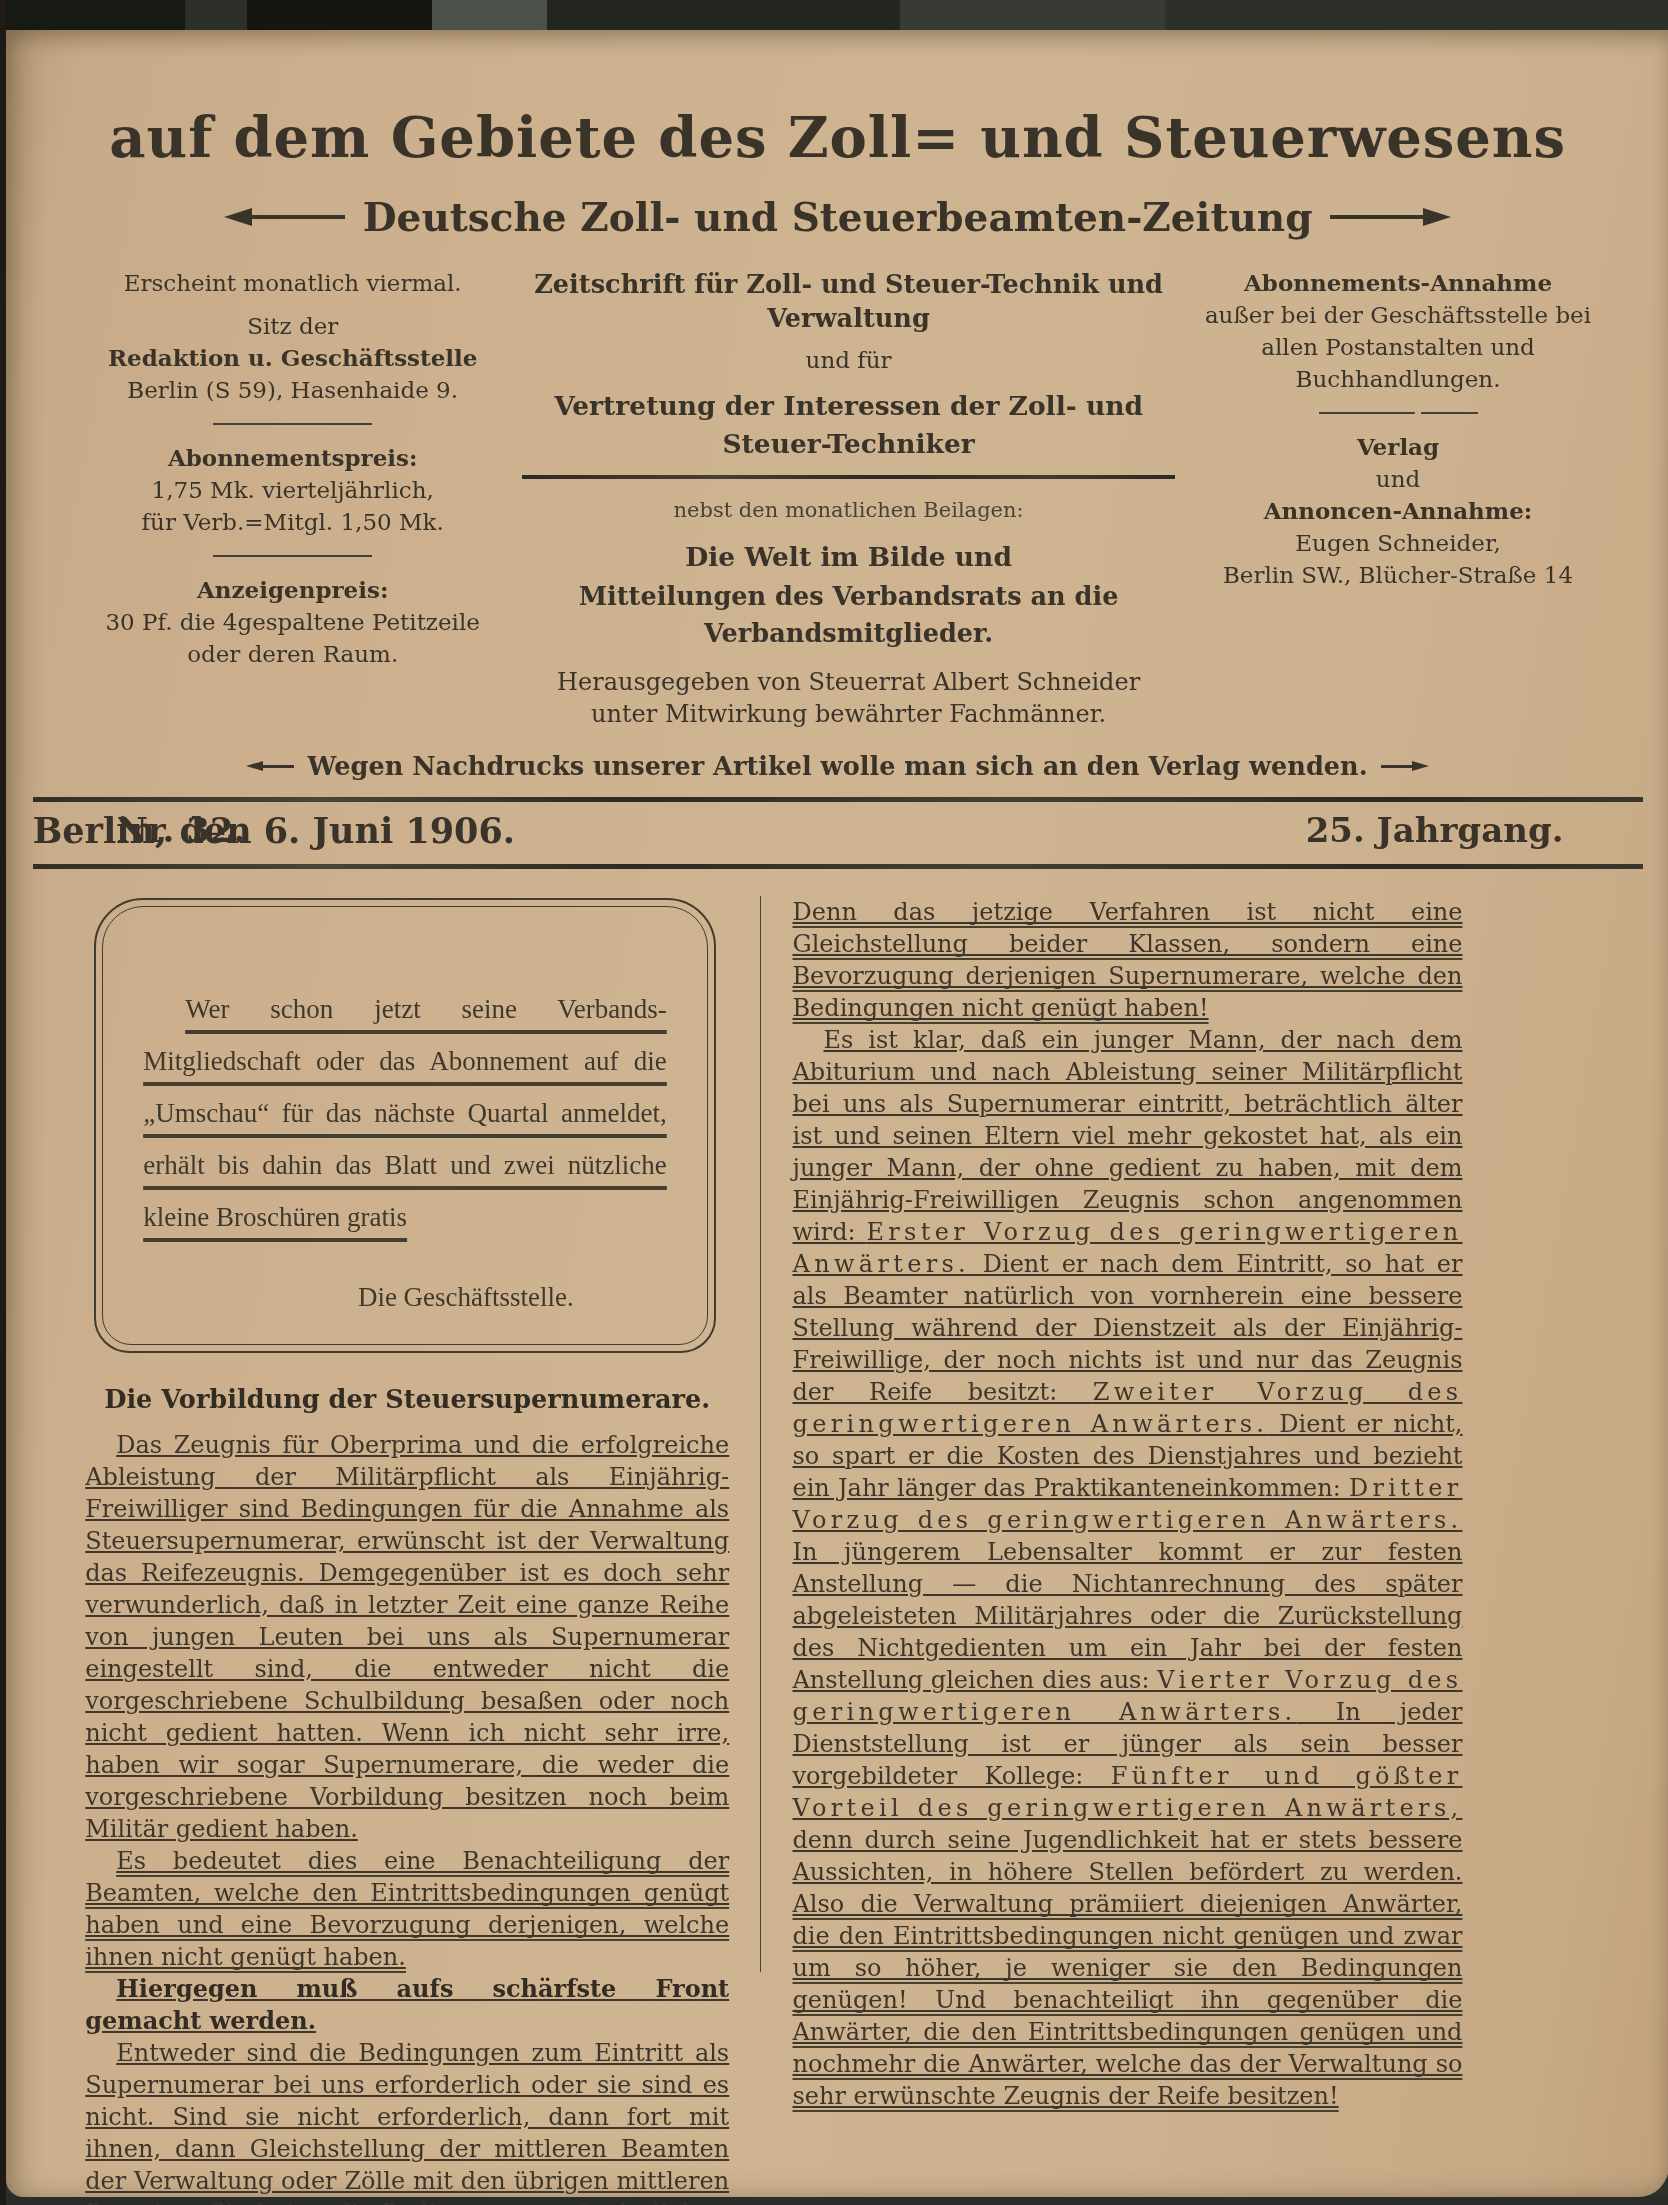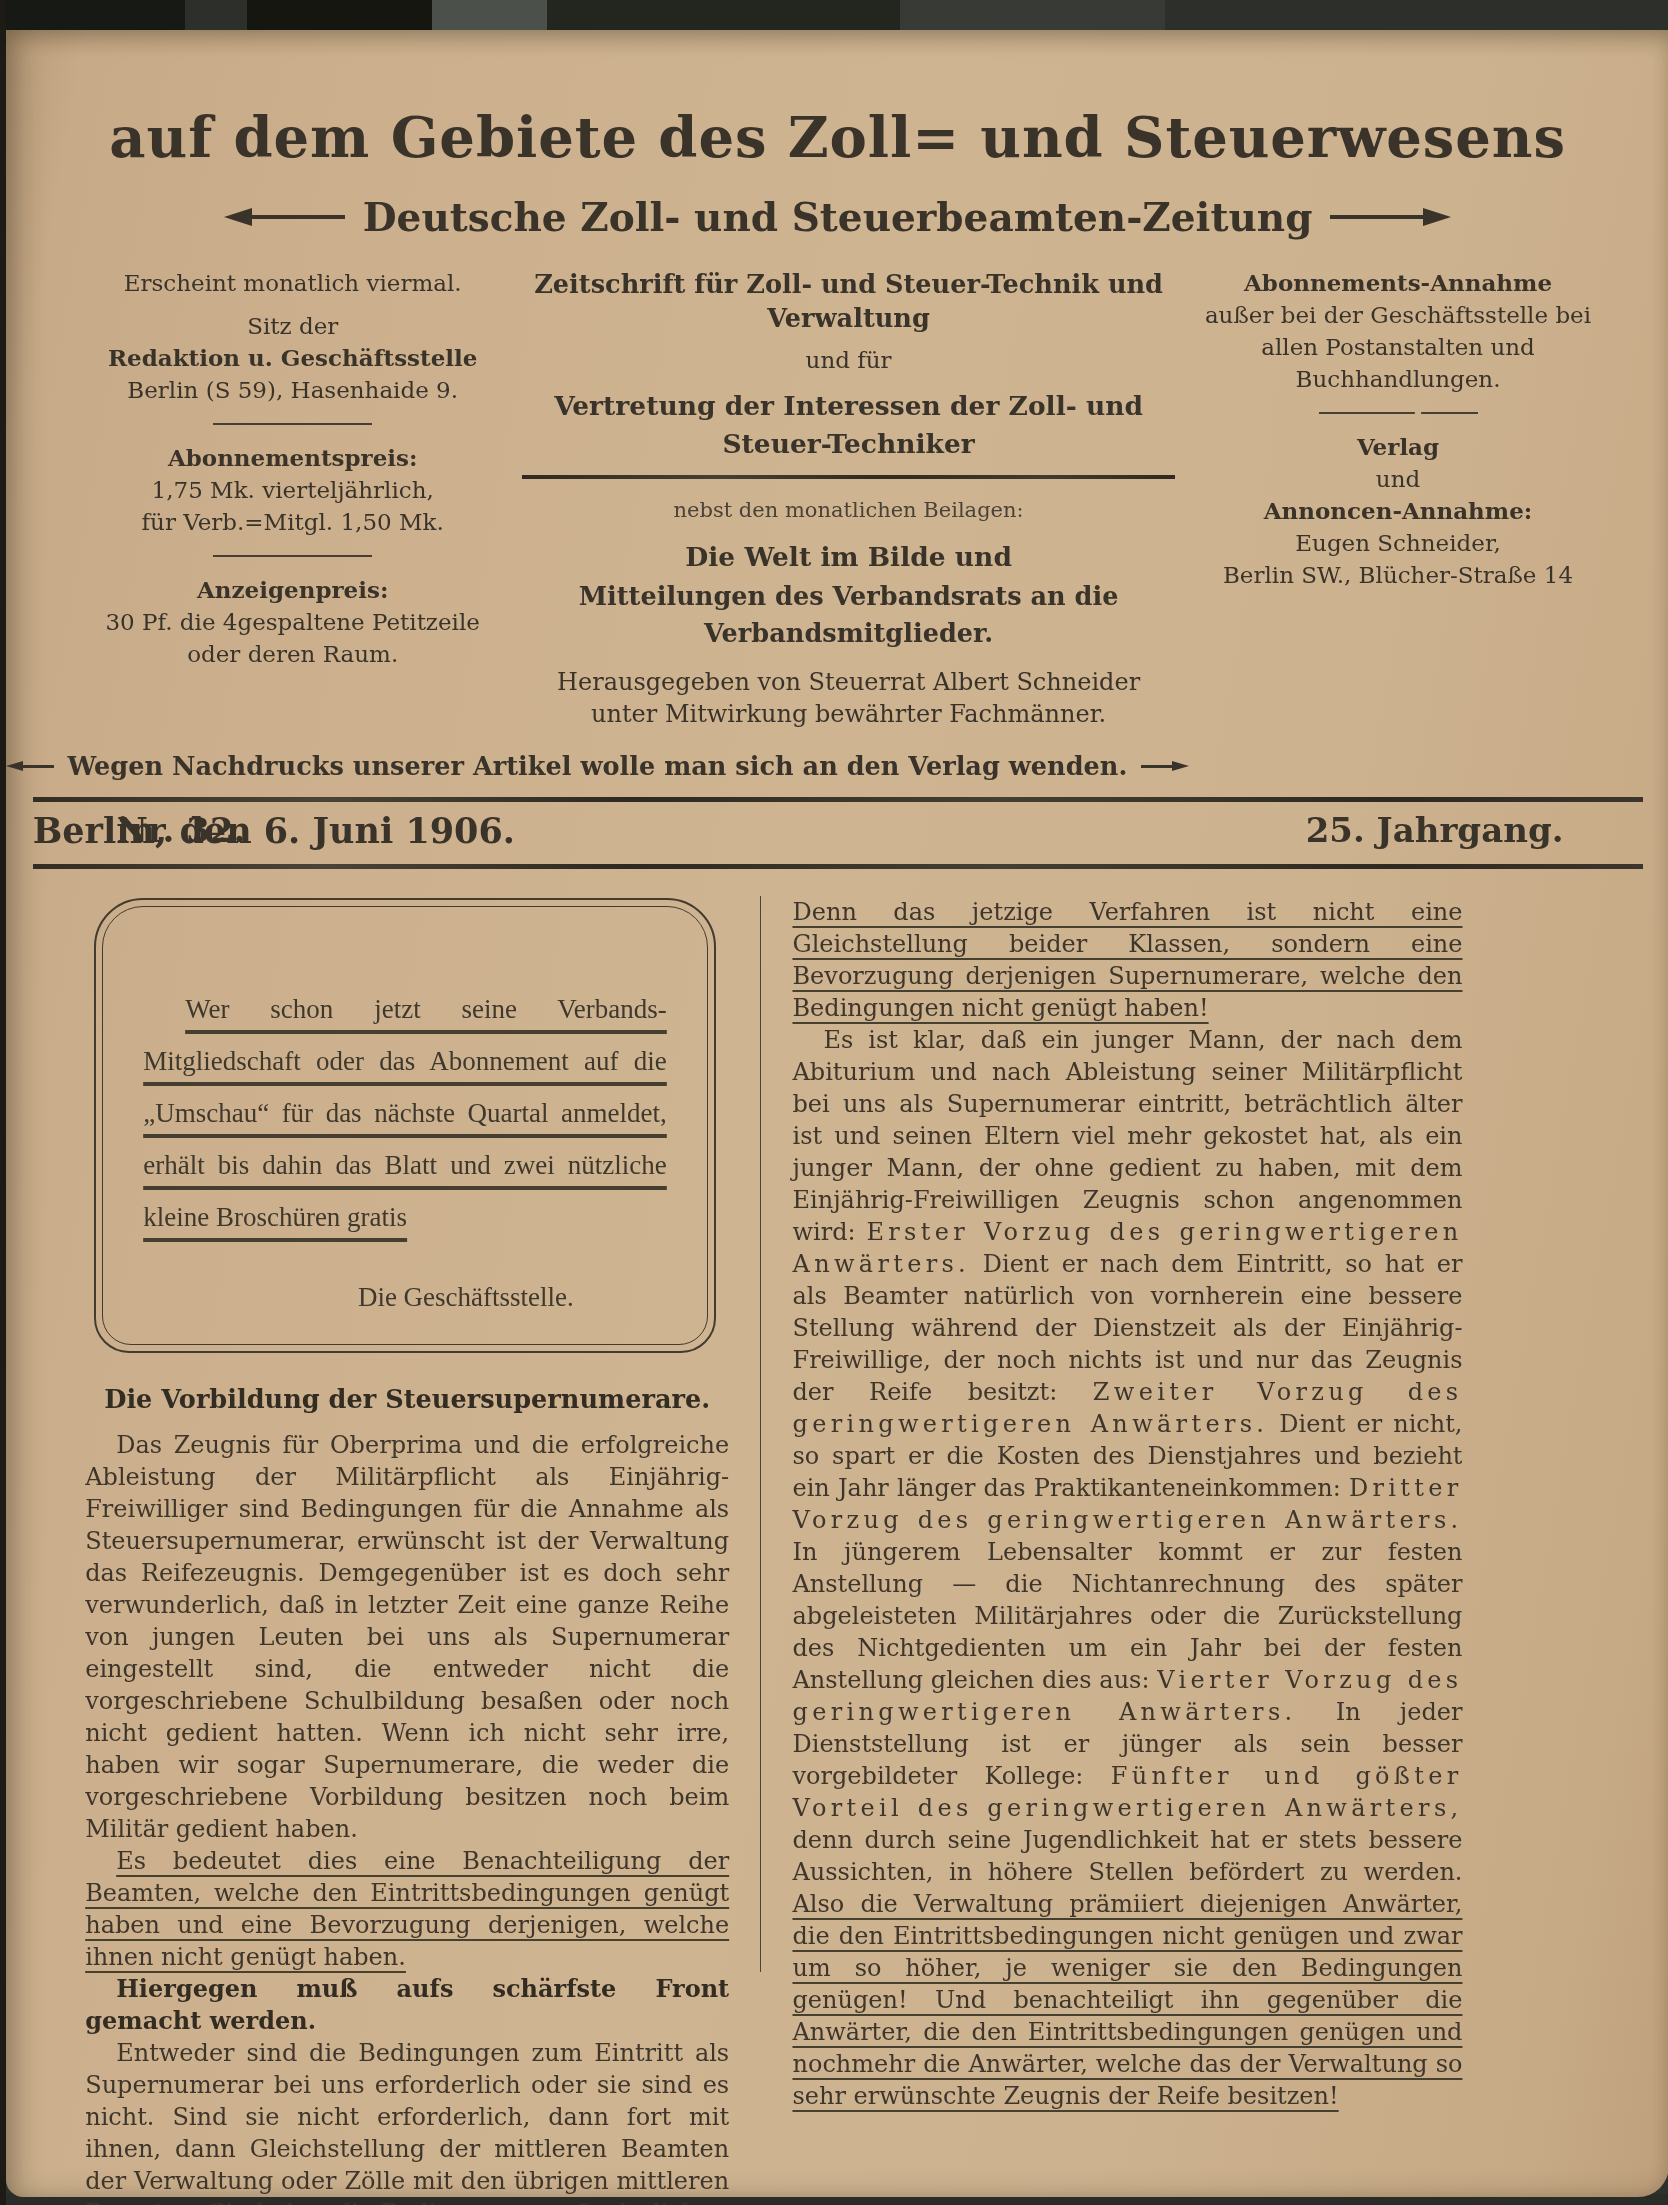--- a/index.html
+++ b/index.html
@@ -45,21 +45,21 @@
   .ic-l3{font-size:26.5px;font-weight:bold;line-height:38px;margin-top:11.5px;}
   .thick-rule{height:4px;background:linear-gradient(90deg,#2f2a22,#463f33 30%,#2f2a22 55%,#403a2f 80%,#2f2a22);margin:12.3px 0 17.6px;}
   .ic-l4{font-size:21px;color:#4a4236;}
   .ic-l5{font-size:26.5px;font-weight:bold;line-height:42px;margin-top:10.6px;}
   .ic-l6{font-size:25.6px;font-weight:bold;line-height:37px;}
   .ic-l7{font-size:24px;margin-top:16px;}
   .ic-l8{font-size:24px;margin-top:3.5px;}
   .gap-s{height:11.5px;}
 
   
-  .nachdruck{display:flex;align-items:center;justify-content:flex-start;margin-top:22px;}
+  .nachdruck{display:flex;align-items:center;justify-content:center;margin-top:22px;}
   .nachdruck .txt{font-size:25.6px;font-weight:bold;color:#3a332a;padding:0 13.2px;}
   .orn-sm .shaft{width:31px;height:2.2px;background:#3a332a;}
   .orn-sm .tri{border-top-width:5.7px;border-bottom-width:5.7px;}
   .orn-sm .tri.left{border-right-width:17.6px;}
   .orn-sm .tri.right{border-left-width:17.6px;}
 
   
   .date-bar{margin:16px 26.5px 0 26.5px;}
   .bar-rule{height:4.9px;background:linear-gradient(90deg,#332d24,#4a4337 18%,#2e2921 37%,#453e32 60%,#2e2921 84%,#3c352b);}
   .date-row{position:relative;height:62px;}
@@ -79,21 +79,21 @@
   .promo-text{font-family:"Liberation Serif","DejaVu Serif",serif;font-size:27px;line-height:52px;
               text-align:justify;text-indent:42px;color:#3f382d;}
   .promo-text .seg{text-decoration:underline;text-decoration-thickness:4px;text-underline-offset:11.5px;
                    text-decoration-color:#453e31;text-decoration-skip-ink:none;}
   .promo-sig{font-family:"Liberation Serif","DejaVu Serif",serif;font-size:27px;margin-top:39px;
              text-align:right;padding-right:93px;color:#3f382d;}
 
   .art-heading{text-align:center;font-size:25.6px;font-weight:bold;color:#332c22;margin:8.8px 0 15px 0;}
 
   .body-p{font-size:24px;line-height:32px;text-align:justify;margin:0;color:#3e362b;
-          hyphens:auto;-webkit-hyphens:auto;}
+          hyphens:auto;text-decoration:underline;-webkit-hyphens:auto;}
   .body-p.ind{text-indent:31px;}
   .seg-n{}
   .seg-b{font-weight:bold;color:#332c22;}
   .seg-u{text-decoration:underline;text-decoration-thickness:2.2px;text-underline-offset:6.2px;
          text-decoration-color:#46402f;text-decoration-skip-ink:none;}
   .seg-sp{letter-spacing:0.18em;}
 </style>
 </head>
 <body>
 

